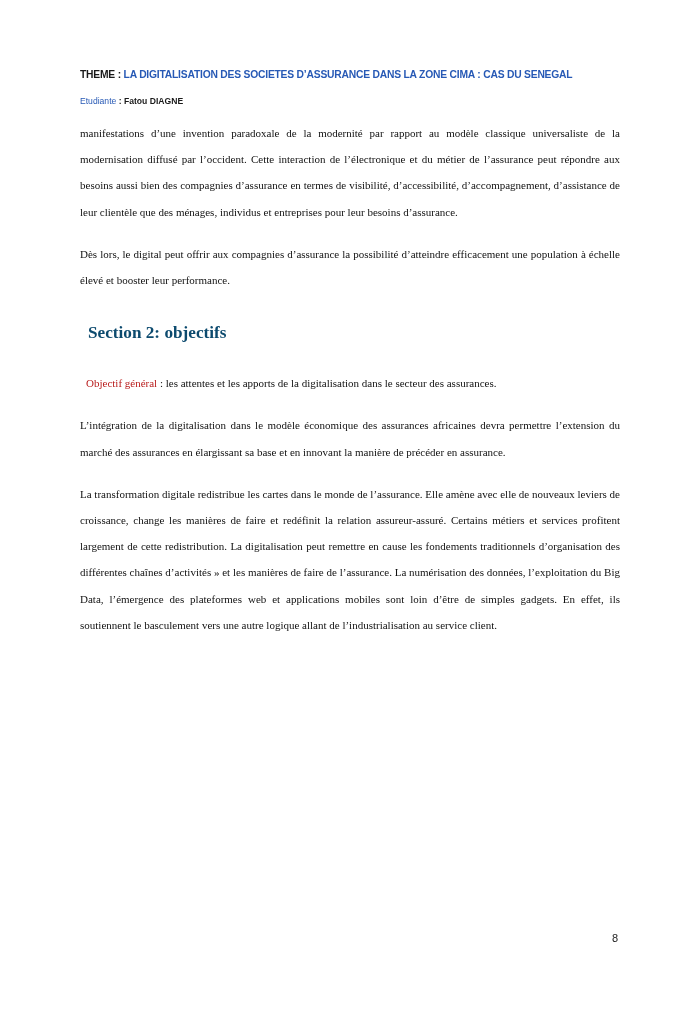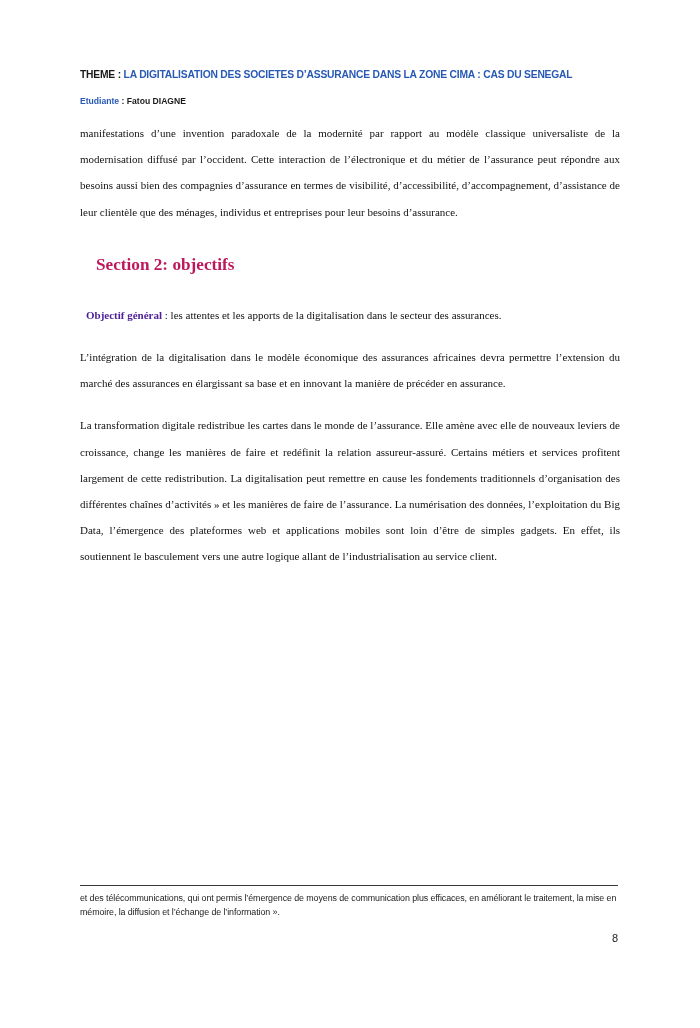--- a/index.html
+++ b/index.html
@@ -49,21 +49,21 @@
   }
   .header-student-line {
     font-family: "Liberation Sans", "DejaVu Sans", sans-serif;
     font-size: 8.6px;
     line-height: 12px;
     margin-top: 13px;
     white-space: nowrap;
   }
   .header-student-label {
     color: #2759b5;
-    font-weight: bold;
+    font-weight: normal;
   }
   .header-student-value {
     color: #1a1a1a;
     font-weight: bold;
   }
 
   
   .content {
     position: absolute;
     left: 80px;
@@ -78,29 +78,29 @@
     text-justify: inter-word;
     color: #111111;
   }
   p.body-par:last-child { margin-bottom: 16px; }
 
   .par-gap-lg { margin-bottom: 16px !important; }
 
   .section-heading {
     font-size: 17.2px;
     font-weight: bold;
-    color: #be185d;
-    margin: 29px 0 26px 16px;
+    color: #0c4a6e;
+    margin: 29px 0 26px 8px;
     line-height: 22px;
     text-align: left;
   }
 
   .lead-bold {
-    font-weight: bold;
-    color: #4c1d95;
+    font-weight: normal;
+    color: #b91c1c;
   }
 
   .indent-sm { text-indent: 6px; }
 
   
   .footnote-area {
     position: absolute;
     left: 80px;
     top: 885px;
     width: 538px;
@@ -143,35 +143,32 @@
     </div>
     <div class="header-student-line">
       <span class="header-student-label">Etudiante</span><span class="header-student-value"> : Fatou DIAGNE</span>
     </div>
   </div>
 
   <div class="content">
 
     <p class="body-par par-gap-lg">manifestations d’une invention paradoxale de la modernité par rapport au modèle classique universaliste de la modernisation  diffusé par l’occident. Cette interaction de l’électronique et du métier de l’assurance  peut répondre aux besoins aussi bien des compagnies d’assurance en termes de visibilité, d’accessibilité, d’accompagnement, d’assistance de leur clientèle  que des ménages, individus et entreprises pour leur besoins d’assurance.</p>
 
+    <p class="body-par">Dès lors, le digital peut offrir aux compagnies d’assurance la possibilité d’atteindre efficacement une population à échelle élevé et booster leur performance.</p>
 
     <h2 class="section-heading">Section 2: objectifs</h2>
 
     <p class="body-par par-gap-lg indent-sm">
       <span class="lead-bold">Objectif général</span><span> : les attentes et les apports de la digitalisation dans le secteur des assurances.</span>
     </p>
 
     <p class="body-par par-gap-lg">L’intégration de la digitalisation dans le modèle économique des assurances africaines devra permettre l’extension du marché des assurances en élargissant sa base et en innovant la manière de précéder en assurance.</p>
 
 
 
     <p class="body-par">La transformation digitale redistribue les cartes dans le monde de l’assurance. Elle amène avec elle de nouveaux leviers de croissance, change les manières de faire et redéfinit la relation assureur-assuré. Certains métiers et services profitent largement de cette redistribution. La digitalisation peut remettre en cause les fondements traditionnels d’organisation des différentes chaînes d’activités » et les manières de faire de l’assurance. La numérisation des données, l’exploitation du Big Data, l’émergence des plateformes web et applications mobiles sont loin d’être de simples gadgets. En effet, ils soutiennent le basculement vers une autre logique allant de l’industrialisation au service client.</p>
 
   </div>
 
-  <div class="footnote-area">
-    <div class="footnote-rule"></div>
-    <p class="footnote-text">et des télécommunications, qui ont permis l’émergence de moyens de communication plus efficaces, en améliorant le traitement, la mise en mémoire, la diffusion et l’échange de l’information ».</p>
-  </div>
 
   <div class="page-number">8</div>
 
 </div>
 
 </body></html>

